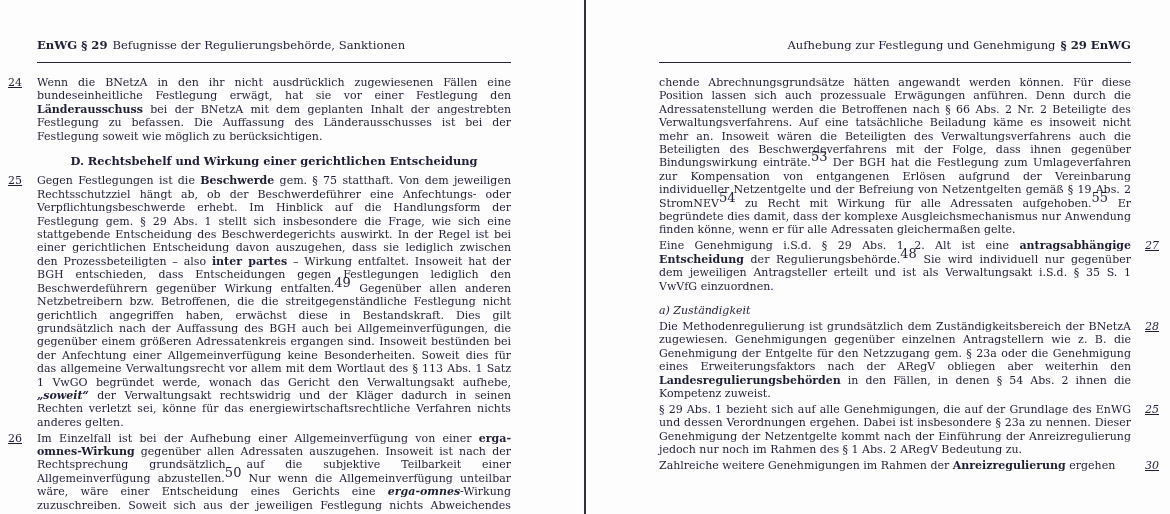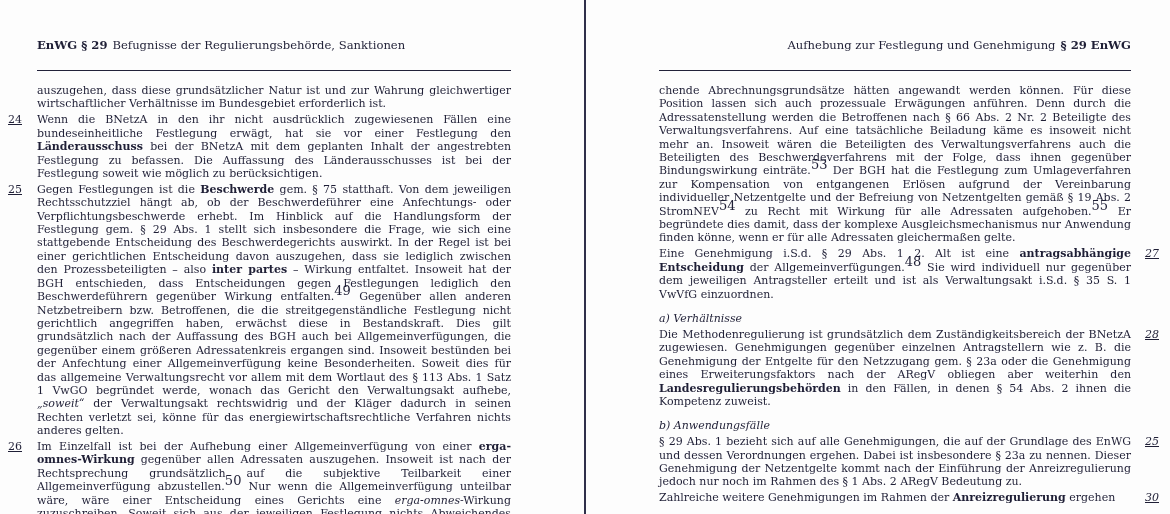--- a/index.html
+++ b/index.html
@@ -6,61 +6,60 @@
   body{
     width:1170px;height:514px;overflow:hidden;position:relative;
     background:#fdfdfd;color:#1f1f36;
     font-family:"DejaVu Serif","Liberation Serif",serif;
   }
   .divider{position:absolute;left:584px;top:0;width:2px;height:514px;background:#30304a;}
   .page{position:absolute;top:0;}
   .page-left{left:37px;width:474px;}
   .page-right{left:659px;width:472px;}
   .running-head{
-    margin-top:38px;padding-bottom:18px;border-bottom:1.6px solid #22223a;
+    margin-top:38px;padding-bottom:10px;border-bottom:1.6px solid #22223a;
     font-size:11.6px;white-space:nowrap;
   }
   .page-right .running-head{text-align:right;}
   .running-head .b{margin-right:5px;}
   .page-right .running-head .b{margin-right:0;margin-left:5px;margin-top:15px;}
   .b{font-weight:bold;}
-  .i{font-style:italic;}
+  .i{font-style:italic;font-weight:bold;}
   .body-text{margin-top:13px;font-size:11px;line-height:13.4px;text-align:justify;}
   p.para{margin:2.5px 0;position:relative;}
   sup{font-size:13px;line-height:0;}
   .mnum{position:absolute;top:0;font-size:11px;text-decoration:underline;}
   .mnum.left{left:-29px;}
   .mnum.right{right:-28px;font-style:italic;}
   .bhead{font-weight:bold;font-size:11.4px;margin:12px 0 6px;}
   .bhead.center{text-align:center;}
   .ihead{font-style:italic;margin:11px 0 2.5px;}
 </style>
 </head>
 <body>
 
 <div class="divider"></div>
 
 <div class="page page-left">
   <div class="running-head">
     <span class="b">EnWG § 29</span><span>Befugnisse der Regulierungsbehörde, Sanktionen</span>
   </div>
   <div class="body-text">
-      <p class="para"><span>auszugehen, dass diese grundsätzlicher Natur ist und zur Wahrung gleichwertiger wirtschaftlicher Verhältnisse im Bundesgebiet erforderlich ist.</span></p>
       <p class="para"><span class="mnum left">24</span><span>Wenn die BNetzA in den ihr nicht ausdrücklich zugewiesenen Fällen eine bundeseinheitliche Festlegung erwägt, hat sie vor einer Festlegung den </span><span class="b">Länderausschuss</span><span> bei der BNetzA mit dem geplanten Inhalt der angestrebten Festlegung zu befassen. Die Auffassung des Länderausschusses ist bei der Festlegung soweit wie möglich zu berücksichtigen.</span></p>
+      <div class="bhead center">D. Rechtsbehelf und Wirkung einer gerichtlichen Entscheidung</div>
       <p class="para"><span class="mnum left">25</span><span>Gegen Festlegungen ist die </span><span class="b">Beschwerde</span><span> gem. § 75 statthaft. Von dem jeweiligen Rechtsschutzziel hängt ab, ob der Beschwerdeführer eine Anfechtungs- oder Verpflichtungsbeschwerde erhebt. Im Hinblick auf die Handlungsform der Festlegung gem. § 29 Abs. 1 stellt sich insbesondere die Frage, wie sich eine stattgebende Entscheidung des Beschwerdegerichts auswirkt. In der Regel ist bei einer gerichtlichen Entscheidung davon auszugehen, dass sie lediglich zwischen den Prozessbeteiligten – also </span><span class="b">inter partes</span><span> – Wirkung entfaltet. Insoweit hat der BGH entschieden, dass Entscheidungen gegen Festlegungen lediglich den Beschwerdeführern gegenüber Wirkung entfalten.</span><sup>49</sup><span> Gegenüber allen anderen Netzbetreibern bzw. Betroffenen, die die streitgegenständliche Festlegung nicht gerichtlich angegriffen haben, erwächst diese in Bestandskraft. Dies gilt grundsätzlich nach der Auffassung des BGH auch bei Allgemeinverfügungen, die gegenüber einem größeren Adressatenkreis ergangen sind. Insoweit bestünden bei der Anfechtung einer Allgemeinverfügung keine Besonderheiten. Soweit dies für das allgemeine Verwaltungsrecht vor allem mit dem Wortlaut des § 113 Abs. 1 Satz 1 VwGO begründet werde, wonach das Gericht den Verwaltungsakt aufhebe, </span><span class="i">„soweit“</span><span> der Verwaltungsakt rechtswidrig und der Kläger dadurch in seinen Rechten verletzt sei, könne für das energiewirtschaftsrechtliche Verfahren nichts anderes gelten.</span></p>
       <p class="para"><span class="mnum left">26</span><span>Im Einzelfall ist bei der Aufhebung einer Allgemeinverfügung von einer </span><span class="b">erga-omnes-Wirkung</span><span> gegenüber allen Adressaten auszugehen. Insoweit ist nach der Rechtsprechung grundsätzlich auf die subjektive Teilbarkeit einer Allgemeinverfügung abzustellen.</span><sup>50</sup><span> Nur wenn die Allgemeinverfügung unteilbar wäre, wäre einer Entscheidung eines Gerichts eine </span><span class="i">erga-omnes</span><span>-Wirkung zuzuschreiben. Soweit sich aus der jeweiligen Festlegung nichts Abweichendes ergibt, bleibt es bei der subjektiven Teilbarkeit.</span></p>
     </div>
 </div>
 
 <div class="page page-right">
   <div class="running-head">
     <span>Aufhebung zur Festlegung und Genehmigung</span><span class="b">§ 29 EnWG</span>
   </div>
   <div class="body-text">
       <p class="para"><span>chende Abrechnungsgrundsätze hätten angewandt werden können. Für diese Position lassen sich auch prozessuale Erwägungen anführen. Denn durch die Adressatenstellung werden die Betroffenen nach § 66 Abs. 2 Nr. 2 Beteiligte des Verwaltungsverfahrens. Auf eine tatsächliche Beiladung käme es insoweit nicht mehr an. Insoweit wären die Beteiligten des Verwaltungsverfahrens auch die Beteiligten des Beschwerdeverfahrens mit der Folge, dass ihnen gegenüber Bindungswirkung einträte.</span><sup>53</sup><span> Der BGH hat die Festlegung zum Umlageverfahren zur Kompensation von entgangenen Erlösen aufgrund der Vereinbarung individueller Netzentgelte und der Befreiung von Netzentgelten gemäß § 19 Abs. 2 StromNEV</span><sup>54</sup><span> zu Recht mit Wirkung für alle Adressaten aufgehoben.</span><sup>55</sup><span> Er begründete dies damit, dass der komplexe Ausgleichsmechanismus nur Anwendung finden könne, wenn er für alle Adressaten gleichermaßen gelte.</span></p>
-      <p class="para"><span class="mnum right">27</span><span>Eine Genehmigung i.S.d. § 29 Abs. 1 2. Alt ist eine </span><span class="b">antragsabhängige Entscheidung</span><span> der Allgemeinverfügungen.</span><sup>48</sup><span> Sie wird individuell nur gegenüber dem jeweiligen Antragsteller erteilt und ist als Verwaltungsakt i.S.d. § 35 S. 1 VwVfG einzuordnen.</span></p>
-      <div class="ihead">a) Verhältnisse</div>
+      <p class="para"><span class="mnum right">27</span><span>Eine Genehmigung i.S.d. § 29 Abs. 1 2. Alt ist eine </span><span class="b">antragsabhängige Entscheidung</span><span> der Regulierungsbehörde.</span><sup>48</sup><span> Sie wird individuell nur gegenüber dem jeweiligen Antragsteller erteilt und ist als Verwaltungsakt i.S.d. § 35 S. 1 VwVfG einzuordnen.</span></p>
+      <div class="ihead">a) Zuständigkeit</div>
       <p class="para"><span class="mnum right">28</span><span>Die Methodenregulierung ist grundsätzlich dem Zuständigkeitsbereich der BNetzA zugewiesen. Genehmigungen gegenüber einzelnen Antragstellern wie z. B. die Genehmigung der Entgelte für den Netzzugang gem. § 23a oder die Genehmigung eines Erweiterungsfaktors nach der ARegV obliegen aber weiterhin den </span><span class="b">Landesregulierungsbehörden</span><span> in den Fällen, in denen § 54 Abs. 2 ihnen die Kompetenz zuweist.</span></p>
-      <div class="ihead">b) Anwendungsfälle</div>
       <p class="para"><span class="mnum right">25</span><span>§ 29 Abs. 1 bezieht sich auf alle Genehmigungen, die auf der Grundlage des EnWG und dessen Verordnungen ergehen. Dabei ist insbesondere § 23a zu nennen. Dieser Genehmigung der Netzentgelte kommt nach der Einführung der Anreizregulierung jedoch nur noch im Rahmen des § 1 Abs. 2 ARegV Bedeutung zu.</span></p>
       <p class="para"><span class="mnum right">30</span><span>Zahlreiche weitere Genehmigungen im Rahmen der </span><span class="b">Anreizregulierung</span><span> ergehen</span></p>
     </div>
 </div>
 
 </body></html>

